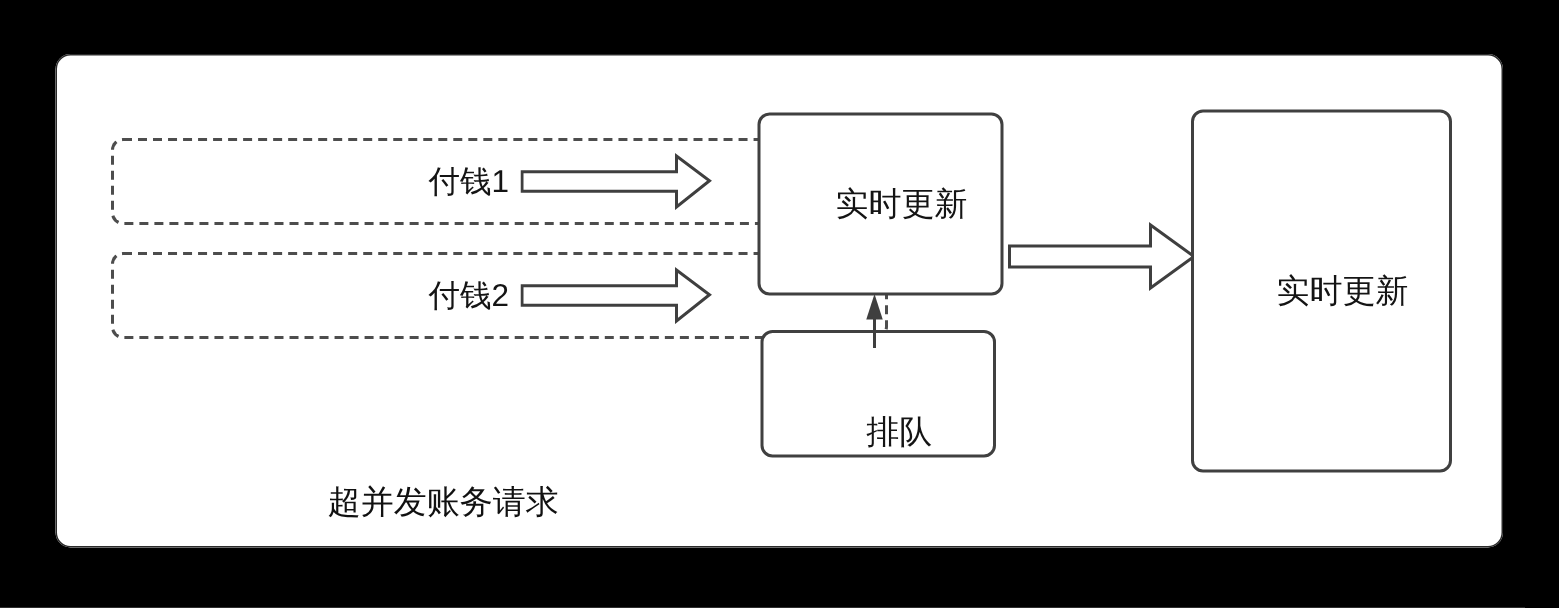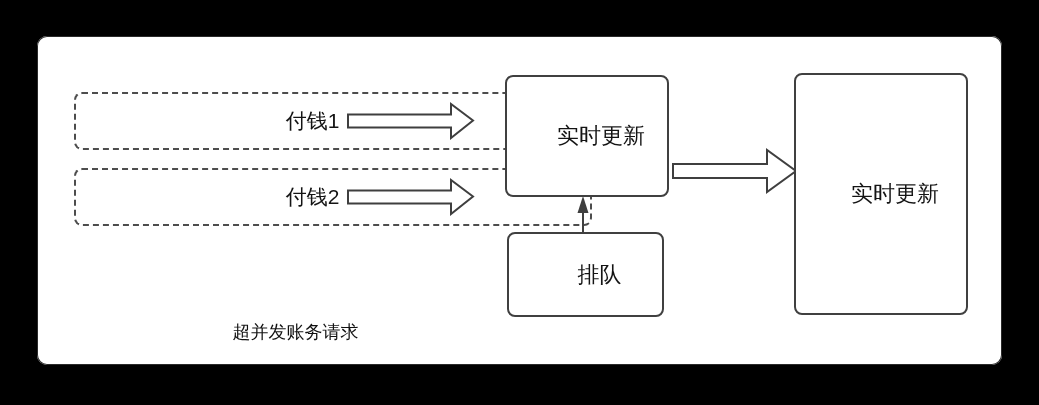--- a/index.html
+++ b/index.html
@@ -53,30 +53,30 @@
     border: 2px solid #404040;
     border-radius: 8px;
     background: #ffffff;
     display: flex;
     align-items: center;
     justify-content: center;
     box-sizing: border-box;
     padding-left: 28px;
   }
   .box-update { left: 468px; top: 39px;  width: 164px; height: 122px; }
-  .box-queue  { left: 470px; top: 196px; width: 157px; height: 85px; }
+  .box-queue  { left: 470px; top: 184px; width: 157px; height: 85px; align-items: flex-end; }
   .box-account{ left: 757px; top: 37px;  width: 174px; height: 242px; }
   .box-text {
     font-size: 22px;
     color: #141414;
     white-space: nowrap;
   }
   .caption {
     position: absolute;
-    font-size: 18px;
+    font-size: 22px;
     color: #111111;
     text-align: center;
     white-space: nowrap;
   }
   .caption-left  { left: 47px;  top: 284px; width: 423px; }
   .caption-right { left: 610px; top: 288px; width: 170px; }
   .arrow-svg { display: block; }
   .big-arrow   { position: absolute; left: 635px; top: 112px; }
   .up-arrow    { position: absolute; left: 538px; top: 159px; }
 </style>

